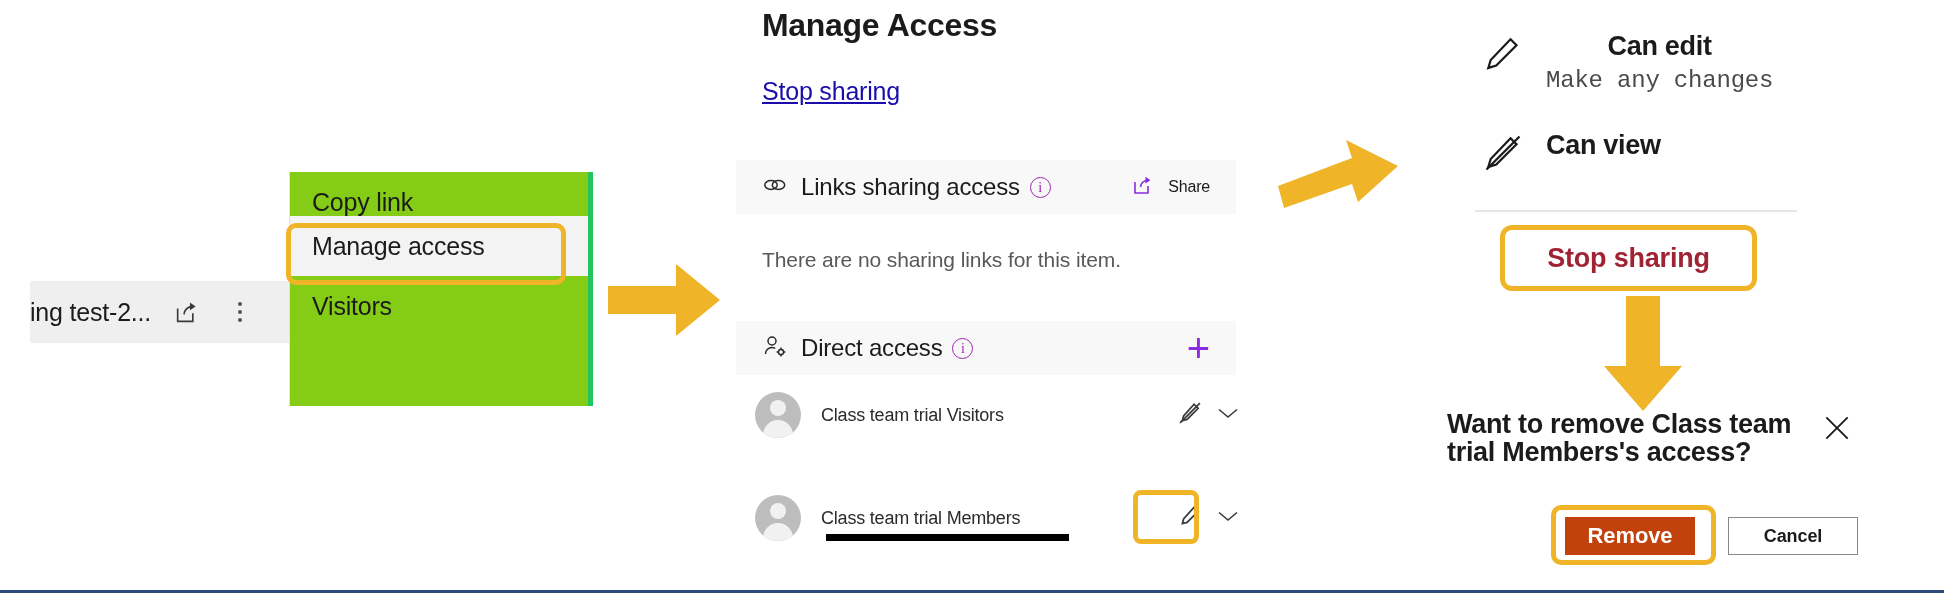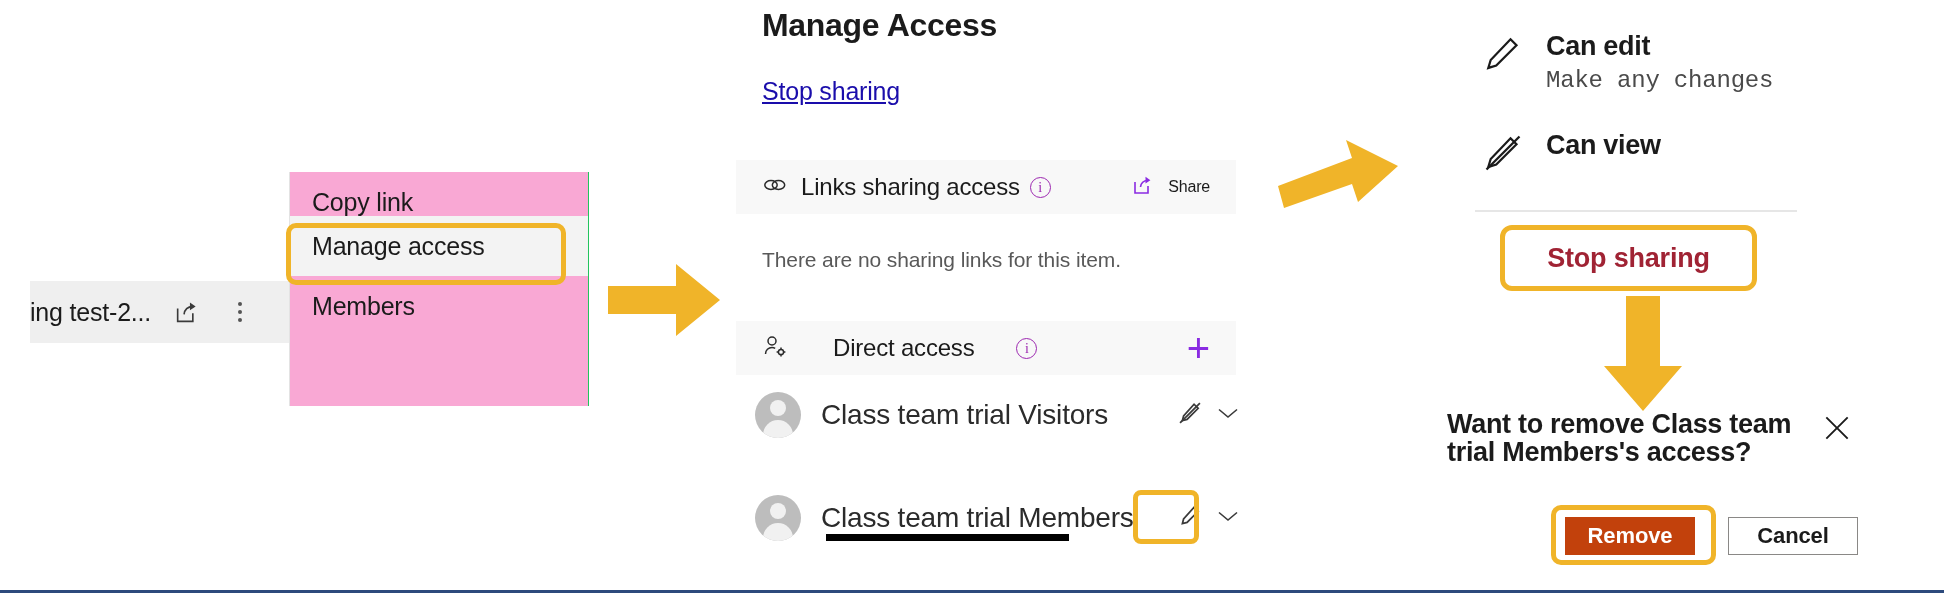--- a/index.html
+++ b/index.html
@@ -57,23 +57,23 @@
   #file-more-icon i {
     width: 4px; height: 4px; border-radius: 50%;
     background: #545454; display: block;
   }
 
   #context-menu {
     left: 289px;
     top: 172px;
     width: 298px;
     height: 234px;
-    background: #f9a8d4;
+    background: #84cc16;
     border-left: 1px solid #e3e3e3;
-    border-right: 1px solid #22c55e;
+    border-right: 5px solid #22c55e;
   }
   .menu-item {
     position: absolute;
     left: 0;
     width: 298px;
     height: 60px;
     display: flex;
     align-items: center;
     padding-left: 22px;
     box-sizing: border-box;
@@ -127,21 +127,21 @@
     position: absolute;
     background: #f8f8f8;
     height: 54px;
     display: flex;
     align-items: center;
     box-sizing: border-box;
     padding-left: 26px;
     padding-right: 26px;
   }
   #sec-links  { left: 736px; top: 160px; width: 500px; }
-  #sec-direct { left: 736px; top: 321px; width: 500px; gap: 32px; }
+  #sec-direct { left: 736px; top: 321px; width: 500px; }
   .section-label {
     font-size: 24px;
     color: #1b1b1b;
     letter-spacing: -0.2px;
     margin-left: 13px;
   }
   .info-icon {
     margin-left: 10px;
     width: 21px; height: 21px;
     border: 1.8px solid #9c27b0;
@@ -211,41 +211,41 @@
     content: "";
     position: absolute;
     left: 50%; top: 28px;
     transform: translateX(-50%);
     width: 30px; height: 26px;
     border-radius: 15px 15px 0 0;
     background: #f1f1f1;
   }
   .person-name {
     margin-left: 20px;
-    font-size: 28px;
+    font-size: 18px;
     color: #2b2b2b;
     letter-spacing: -0.2px;
     white-space: nowrap;
   }
   .person-ctl {
     margin-left: auto;
     display: flex;
     align-items: center;
     gap: 12px;
   }
   #members-underline {
     left: 826px;
     top: 534px;
     width: 243px;
     height: 7px;
     background: #000000;
   }
 
   
-  .perm-row { position: absolute; display: flex; align-items: flex-start; }
+  .perm-row { position: absolute; display: flex; align-items: flex-start; text-align: center; }
   #perm-0 { left: 1482px; top: 29px; }
   #perm-1 { left: 1482px; top: 128px; }
   .perm-icon { width: 42px; height: 50px; flex: none; margin-top: 2px; }
   .perm-texts { margin-left: 22px; }
   .perm-title {
     font-size: 27px;
     font-weight: bold;
     color: #1b1b1b;
     letter-spacing: -0.3px;
     line-height: 34px;
@@ -313,21 +313,21 @@
     font-family: "Liberation Sans", sans-serif;
   }
   #btn-cancel {
     left: 1728px;
     top: 517px;
     width: 130px;
     height: 38px;
     background: #ffffff;
     border: 1px solid #8a8886;
     color: #1b1b1b;
-    font-size: 22px;
+    font-size: 18px;
     font-weight: bold;
     display: flex;
     align-items: center;
     justify-content: center;
     letter-spacing: -0.1px;
     box-sizing: border-box;
     font-family: "Liberation Sans", sans-serif;
   }
 
   
@@ -361,21 +361,21 @@
   </div>
 
   <div id="context-menu" class="abs">
     <div id="mi-copy" class="menu-item">
       <span>Copy link</span>
     </div>
     <div id="mi-manage" class="menu-item hl">
       <span>Manage access</span>
     </div>
     <div id="mi-down" class="menu-item">
-      <span>Members</span>
+      <span>Visitors</span>
     </div>
   </div>
   <div id="hl-manage" class="hlbox"></div>
 
   <div class="arrow" style="left:608px; top:258px;">
     <svg width="115" height="85" viewBox="0 0 115 85">
       <polygon points="0,28 68,28 68,6 112,42 68,78 68,56 0,56" fill="#f0b429"></polygon>
     </svg>
   </div>
 

